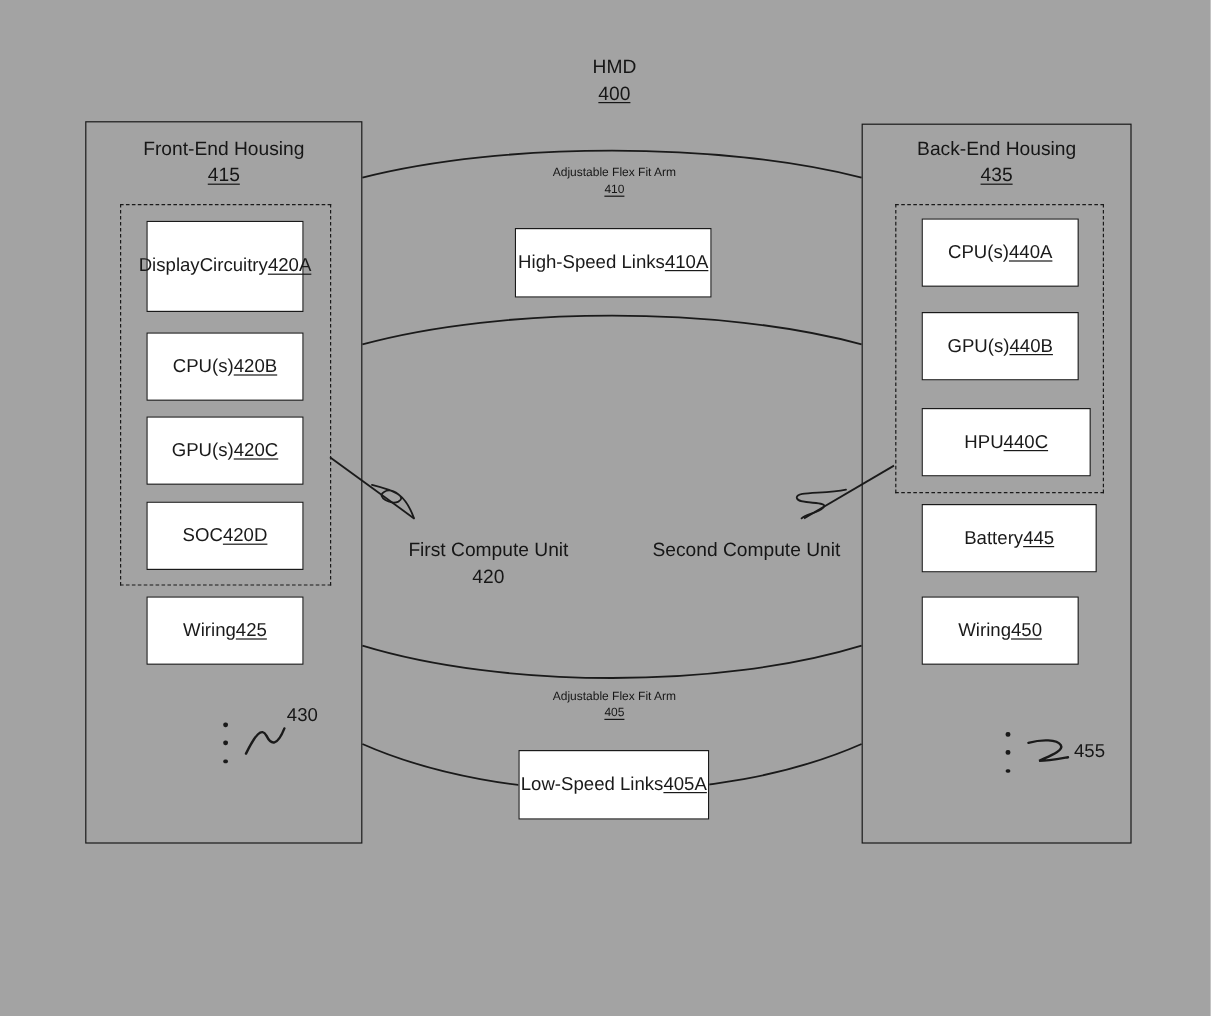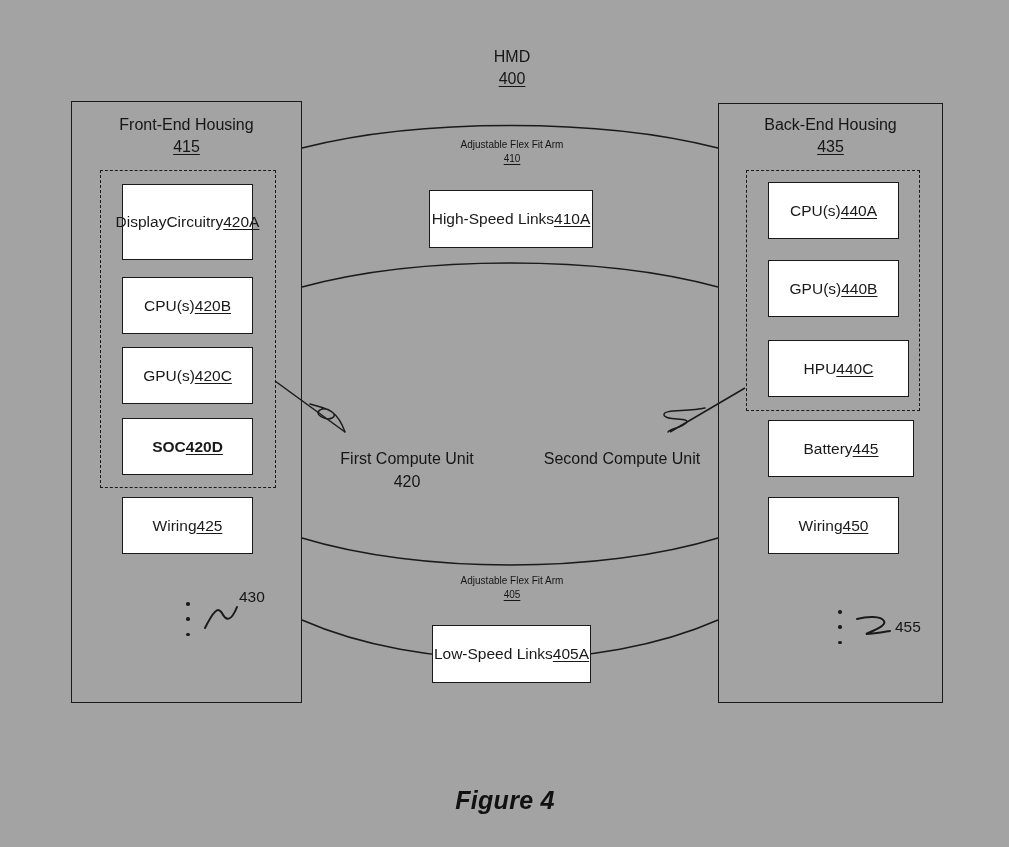--- a/index.html
+++ b/index.html
@@ -171,21 +171,21 @@
   <div class="box" style="left:122px; top:277px; width:131px; height:57px;">
     <span>CPU(s)</span>
     <span class="num">420B</span>
   </div>
 
   <div class="box" style="left:122px; top:347px; width:131px; height:57px;">
     <span>GPU(s)</span>
     <span class="num">420C</span>
   </div>
 
-  <div class="box" style="left:122px; top:418px; width:131px; height:57px;font-weight:bold;">
+  <div class="box" style="left:122px; top:418px; width:131px; height:57px;">
     <span>SOC</span>
     <span class="num">420D</span>
   </div>
 
   <div class="box" style="left:122px; top:497px; width:131px; height:57px;">
     <span>Wiring</span>
     <span class="num">425</span>
   </div>
 
   <div class="ellipsis-dots" style="left:185px; top:602px; width:6px; height:34px;">
@@ -258,15 +258,14 @@
 
   <div class="unit-label" style="left:313px; top:448px; width:188px;">
     <div>First Compute Unit</div>
     <div class="num-plain">420</div>
   </div>
 
   <div class="unit-label" style="left:526px; top:448px; width:192px;">
     <div>Second Compute Unit</div>
   </div>
 
-  <div class="caption" style="left:379px; top:786px; width:252px;">Figure 4</div>
 
 </div>
 
 </body></html>

